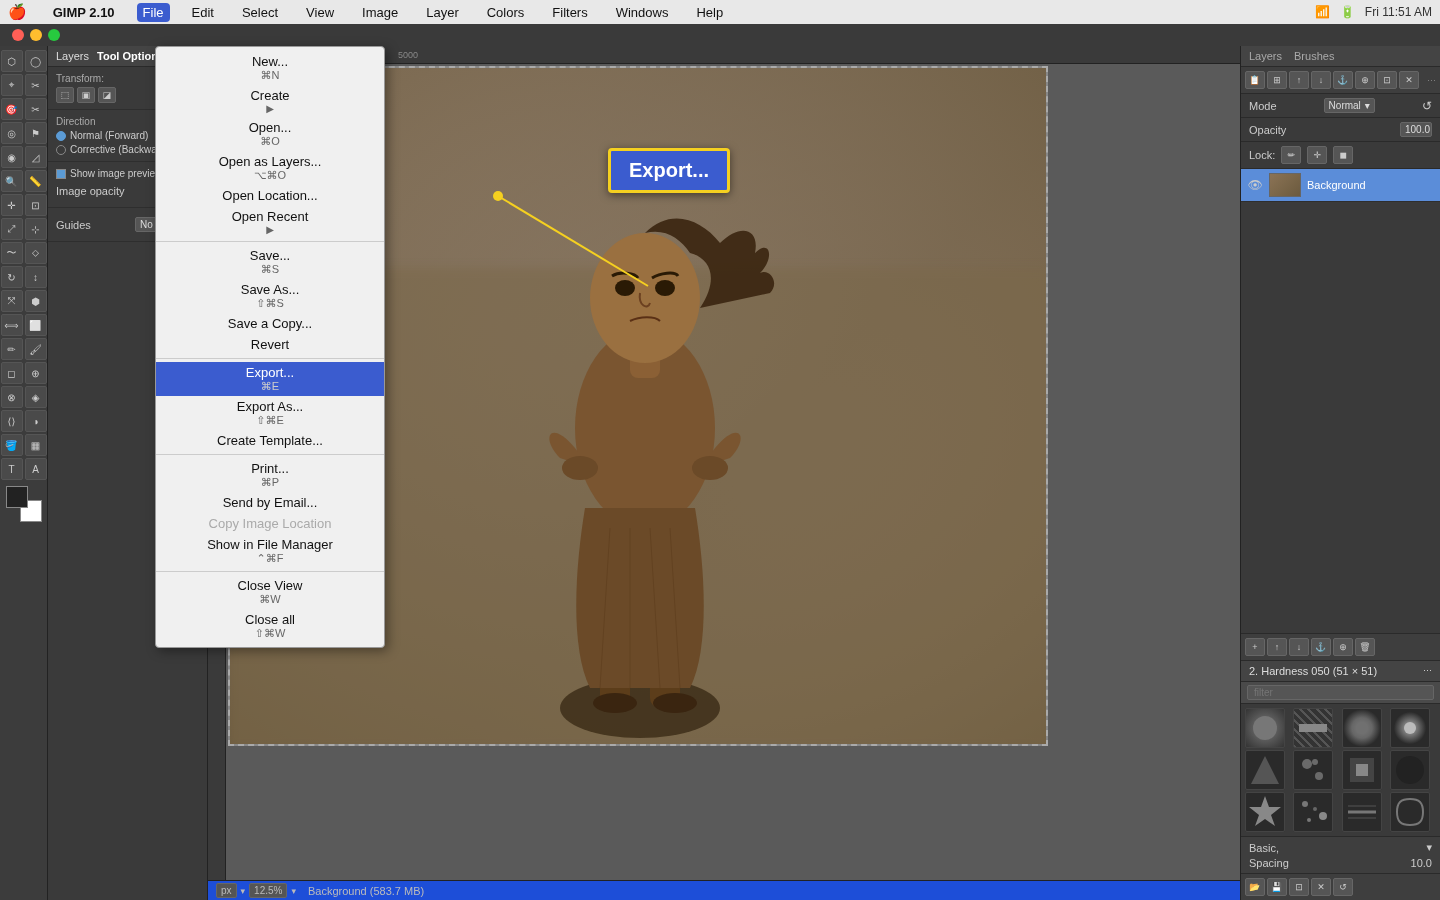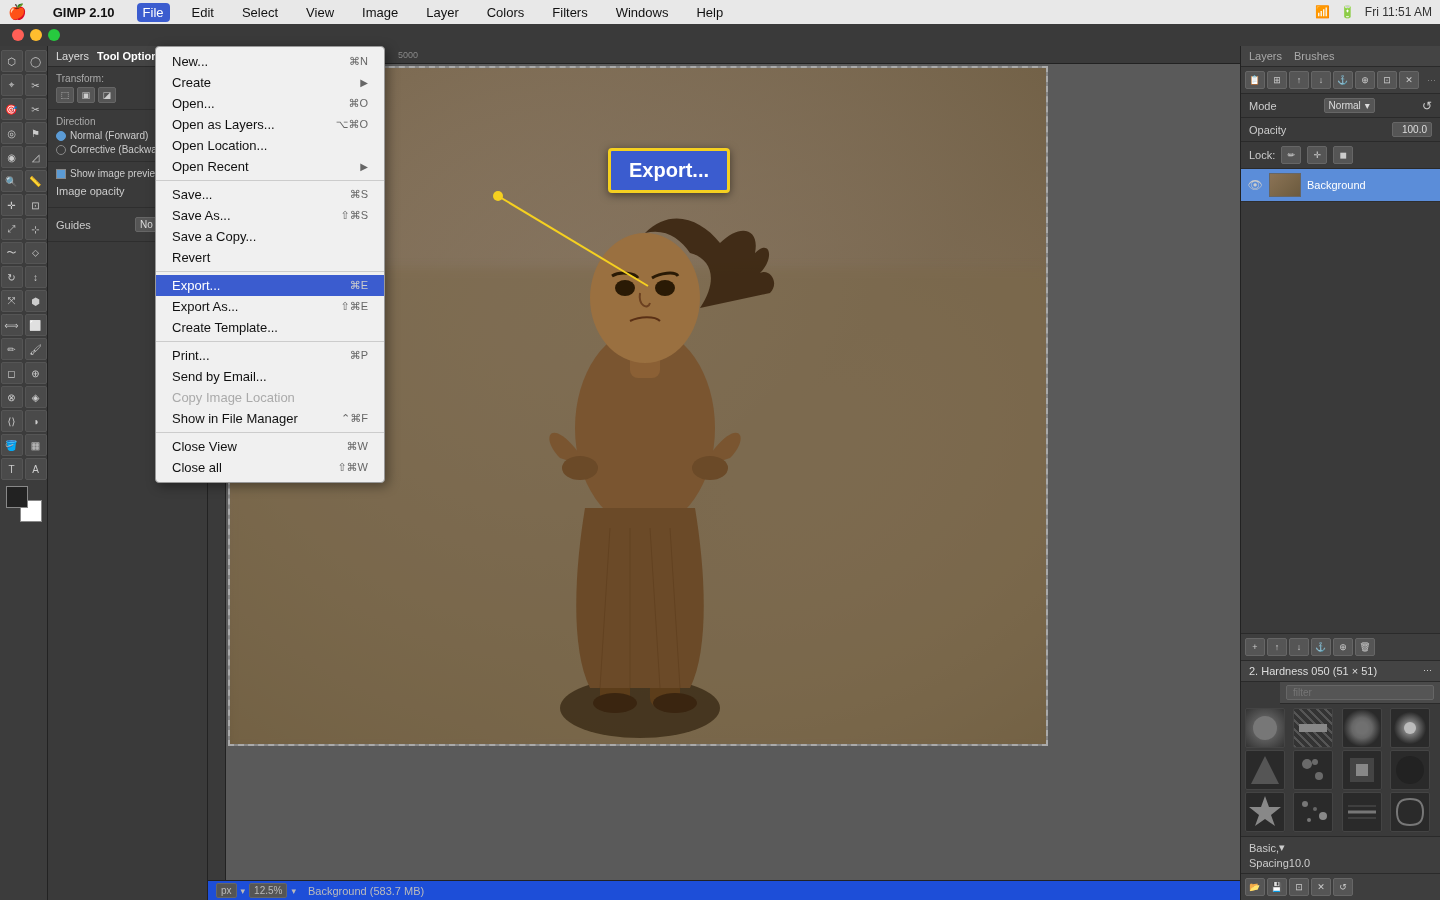--- a/index.html
+++ b/index.html
@@ -141,21 +141,21 @@
     .checkbox-row { display: flex; align-items: center; gap: 4px; font-size: 10px; color: #ccc; }
     .chk { width: 10px; height: 10px; border: 1px solid #888; background: #444; display: inline-block; }
     .chk.checked { background: #5b9bd5; }
     .number-input {
       background: #555;
       border: 1px solid #666;
       border-radius: 2px;
       padding: 1px 4px;
       font-size: 10px;
       color: #ddd;
-      width: 40px;
+      width: 32px;
       text-align: right;
     }
     .transform-handles {
       display: flex; gap: 3px; align-items: center;
     }
     .handle-btn {
       width: 18px; height: 16px; background: #555; border: 1px solid #666;
       border-radius: 2px; display: flex; align-items: center; justify-content: center;
       font-size: 9px; color: #ccc; cursor: pointer;
     }
@@ -244,20 +244,21 @@
       font-size: 13px;
       padding: 4px 0;
     }
     .menu-item {
       padding: 3px 16px;
       display: flex;
       align-items: center;
       justify-content: space-between;
       cursor: pointer;
       white-space: nowrap;
+      flex-direction: column;
     }
     .menu-item.active-item { background: #3b5ccf; color: white; }
     .menu-item.disabled { color: #aaa; cursor: default; }
     .menu-separator {
       height: 1px;
       background: #ccc;
       margin: 3px 0;
     }
     .shortcut { color: #666; font-size: 11px; }
     .menu-item.active-item .shortcut { color: #ccc; }
@@ -378,21 +379,20 @@
       border-bottom: 1px solid #2a2a2a;
       display: flex;
       justify-content: space-between;
     }
     #brush-filter {
       padding: 3px 6px;
       background: #4a4a4a;
       border-bottom: 1px solid #2a2a2a;
       display: flex;
       align-items: center;
-      margin-left: 39px;
     }
     .filter-input {
       background: #555;
       border: 1px solid #666;
       border-radius: 2px;
       padding: 1px 6px;
       font-size: 10px;
       color: #ddd;
       width: 100%;
     }
@@ -425,21 +425,21 @@
     .brush-cell:nth-child(8) { }
     #brushes-bottom {
       padding: 4px 8px;
       display: flex;
       flex-direction: column;
       gap: 3px;
       border-top: 1px solid #2a2a2a;
       background: #3e3e3e;
     }
     .spacing-row {
-      display: flex; align-items: center; font-size: 11px;
+      display: flex; justify-content: space-between; align-items: center; font-size: 11px;
     }
     #rp-footer {
       padding: 4px;
       display: flex;
       gap: 2px;
       border-top: 1px solid #2a2a2a;
       background: #3e3e3e;
     }
   </style>
 </head>

